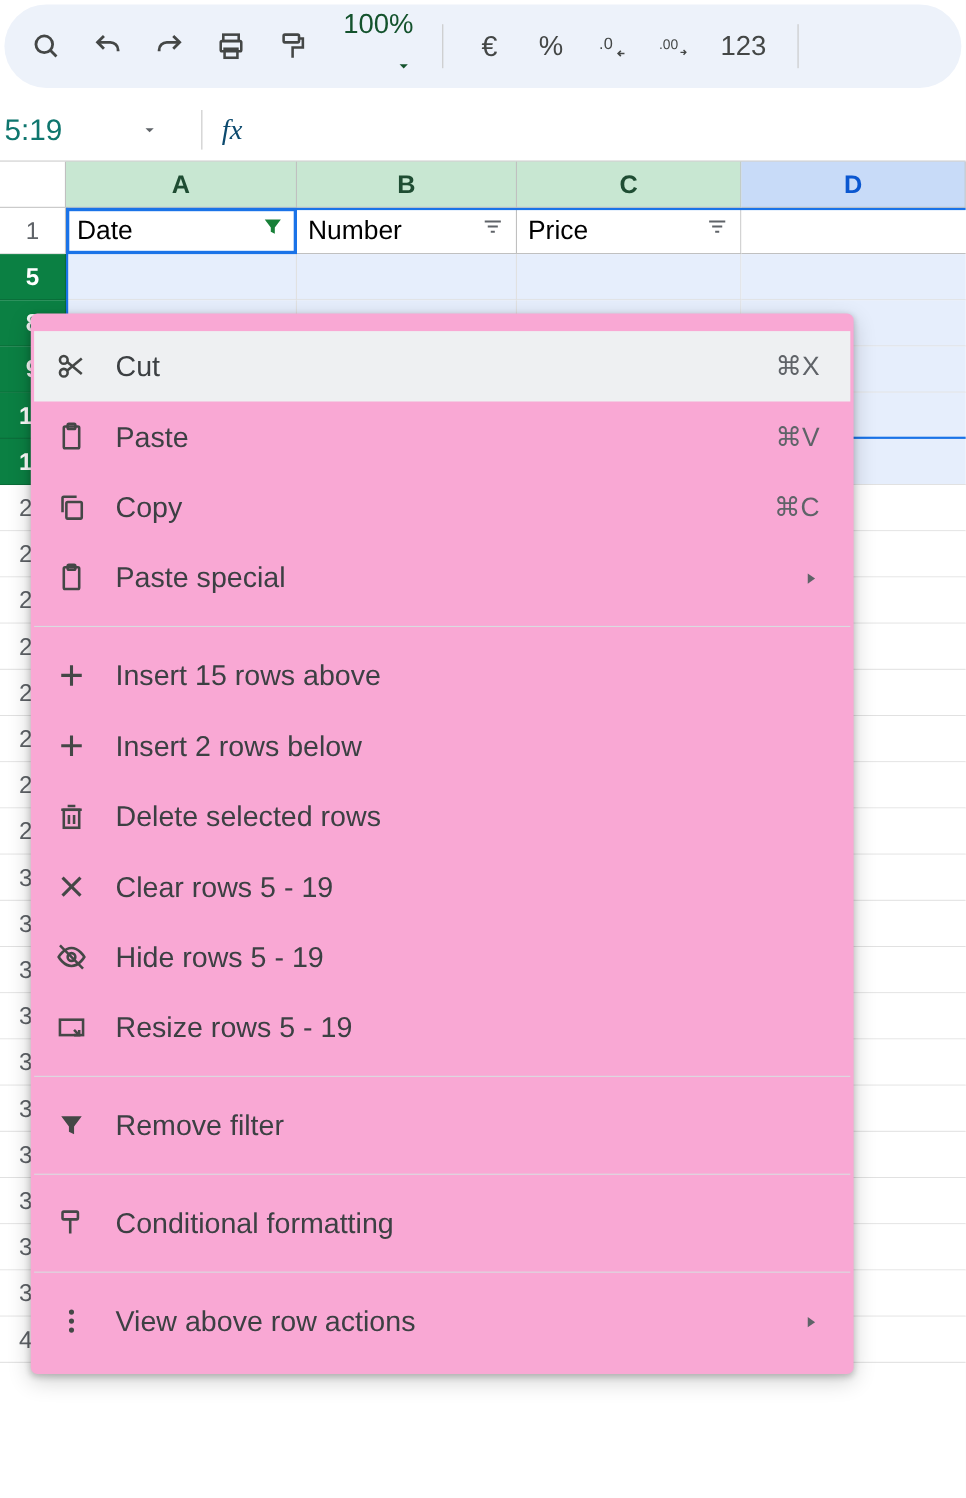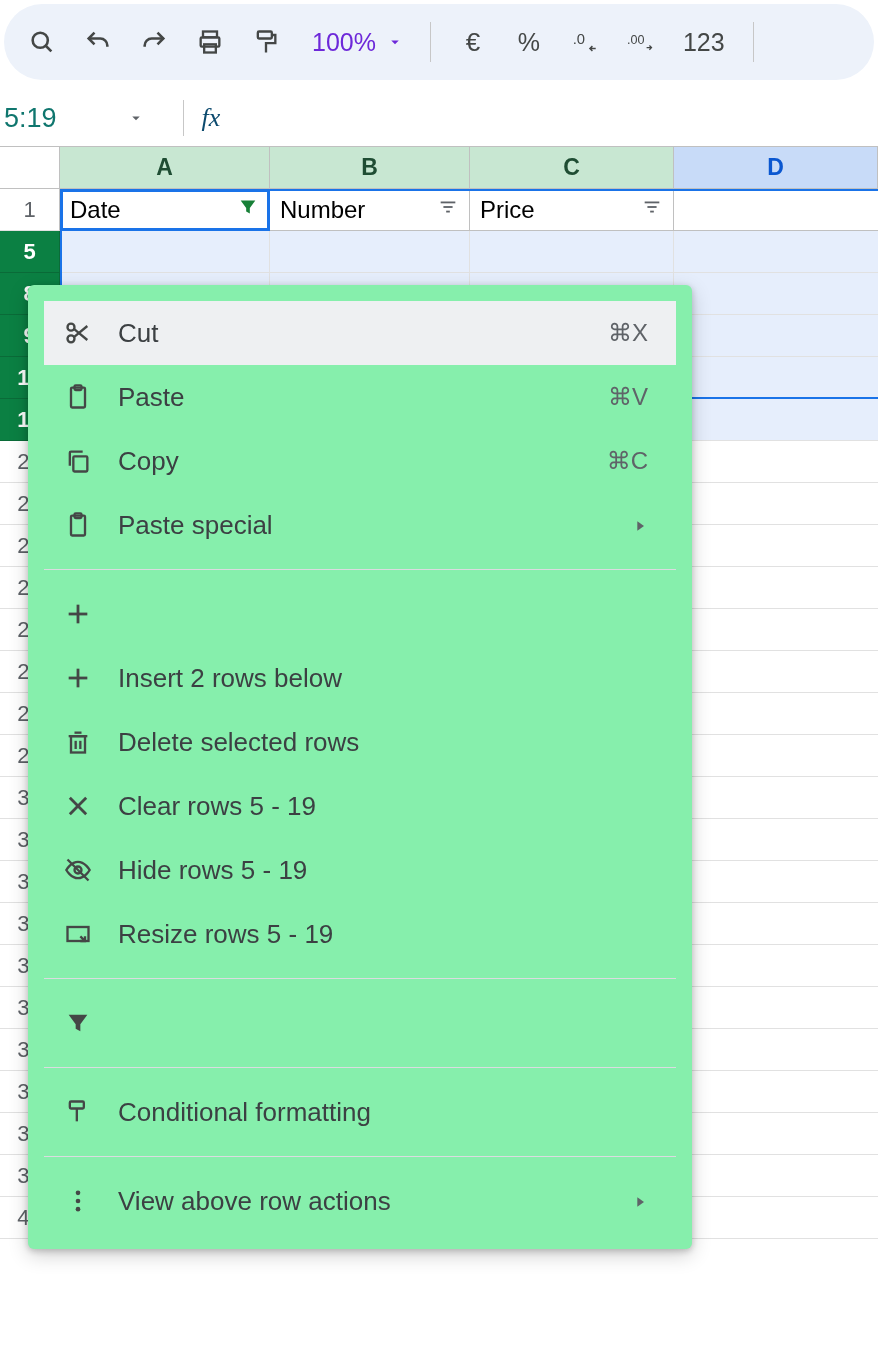--- a/index.html
+++ b/index.html
@@ -18,21 +18,21 @@
   }
   .tb-btn {
     width: 48px; height: 48px;
     display: flex; align-items: center; justify-content: center;
     color: #444746;
     border-radius: 6px;
     cursor: pointer;
   }
   .tb-btn svg { width: 28px; height: 28px; }
   .tb-sep { width: 1px; height: 40px; background: #c7c7c7; margin: 0 10px; }
-  .zoom-group { display: flex; align-items: flex-end; gap: 10px; color: #6d28d9; font-size: 25px; padding: 0 8px 0 14px; }
+  .zoom-group { display: flex; align-items: flex-end; gap: 10px; color: #14532d; font-size: 25px; padding: 0 8px 0 14px; flex-direction: column; }
   .zoom-caret svg { width: 18px; height: 18px; }
   .tb-text { font-size: 25px; color: #444746; display:flex; align-items:center;}
   .euro { font-size: 26px; }
   
   
   .fxbar {
     display: flex;
     align-items: center;
     height: 48px;
     padding: 0 0 8px 4px;
@@ -134,25 +134,25 @@
     border: 2px solid #1a73e8;
     pointer-events: none;
     z-index: 4;
   }
   
   
   .ctx {
     position: absolute;
     left: 28px;
     top: 285px;
-    width: 664px;
-    background: #86efac;
+    width: 748px;
+    background: #f9a8d4;
     border-radius: 6px;
     box-shadow: 0 2px 6px rgba(0,0,0,.2), 0 6px 20px rgba(0,0,0,.19);
-    padding: 16px 16px;
+    padding: 16px 3px;
     z-index: 100;
   }
   .ctx-item {
     display: flex;
     align-items: center;
     height: 64px;
     padding: 0 28px 0 18px;
     font-size: 26px;
     color: #3c4043;
     cursor: pointer;
@@ -513,20 +513,21 @@
 
   <div class="ctx-sep"></div>
 
   <div class="ctx-item">
     <span class="ctx-ic">
         <svg viewBox="0 0 24 24" fill="none" stroke="currentColor" stroke-width="2.4">
           <line x1="12" y1="4" x2="12" y2="20"></line>
           <line x1="4" y1="12" x2="20" y2="12"></line>
         </svg>
       </span>
+    <span class="ctx-label">Insert 15 rows above</span>
   </div>
   <div class="ctx-item">
     <span class="ctx-ic">
         <svg viewBox="0 0 24 24" fill="none" stroke="currentColor" stroke-width="2.4">
           <line x1="12" y1="4" x2="12" y2="20"></line>
           <line x1="4" y1="12" x2="20" y2="12"></line>
         </svg>
       </span>
     <span class="ctx-label">Insert 2 rows below</span>
   </div>
@@ -572,20 +573,21 @@
   </div>
 
   <div class="ctx-sep"></div>
 
   <div class="ctx-item">
     <span class="ctx-ic">
         <svg viewBox="0 0 24 24" fill="currentColor">
           <path d="M4 5h16l-6 8v6l-4-2v-4z"></path>
         </svg>
       </span>
+    <span class="ctx-label">Remove filter</span>
   </div>
 
   <div class="ctx-sep"></div>
 
   <div class="ctx-item">
     <span class="ctx-ic">
         <svg viewBox="0 0 24 24" fill="none" stroke="currentColor" stroke-width="2">
           <rect x="5" y="3" width="12" height="6" rx="1"></rect>
           <path d="M11 9v11"></path>
         </svg>

